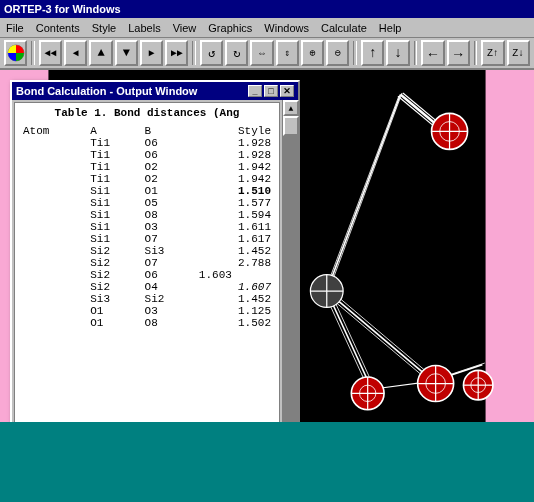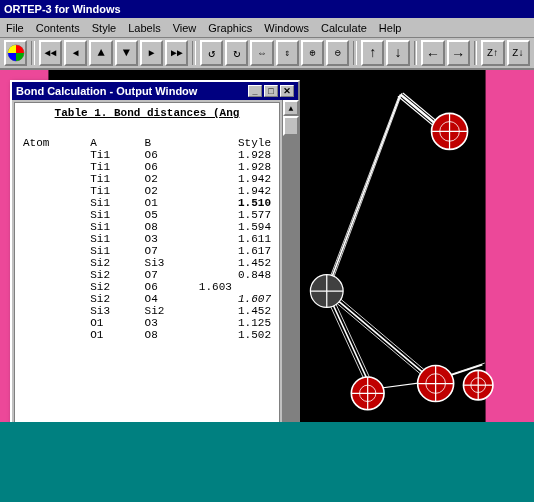--- a/index.html
+++ b/index.html
@@ -69,21 +69,21 @@
       border-left: 1px solid #808080;
       border-right: 1px solid #ffffff;
       margin: 0 2px;
     }
 
     
     .main-area {
       position: relative;
       width: 534px;
       height: 352px;
-      background: #ec4899;
+      background: #f9a8d4;
       overflow: hidden;
     }
 
     
     .molecule-canvas {
       position: absolute;
       top: 0;
       left: 0;
       width: 100%;
       height: 100%;
@@ -147,23 +147,22 @@
       text-align: left;
       font-weight: normal;
       padding: 0 4px;
     }
     .output-table td {
       padding: 0 4px;
       white-space: nowrap;
     }
     .table-title {
       text-align: center;
-      margin-bottom: 18px;
+      margin-bottom: 6px;
       font-weight: bold;
-      text-decoration: underline;
     }
 
     
     .bottom-scrollbar {
       background: #c0c0c0;
       height: 16px;
       display: flex;
       align-items: center;
       border-top: 1px solid #808080;
     }
@@ -381,21 +380,21 @@
               <tr>
                 <td></td>
                 <td>Si2</td>
                 <td>Si3</td>
                 <td style="text-align: right;">1.452</td>
               </tr>
               <tr>
                 <td></td>
                 <td>Si2</td>
                 <td>O7</td>
-                <td style="text-align: right;">0.848</td>
+                <td style="text-align: right;">2.788</td>
               </tr>
               <tr>
                 <td></td>
                 <td>Si2</td>
                 <td>O6</td>
                 <td style="text-align: left;">1.603</td>
               </tr>
               <tr>
                 <td></td>
                 <td>Si2</td>

